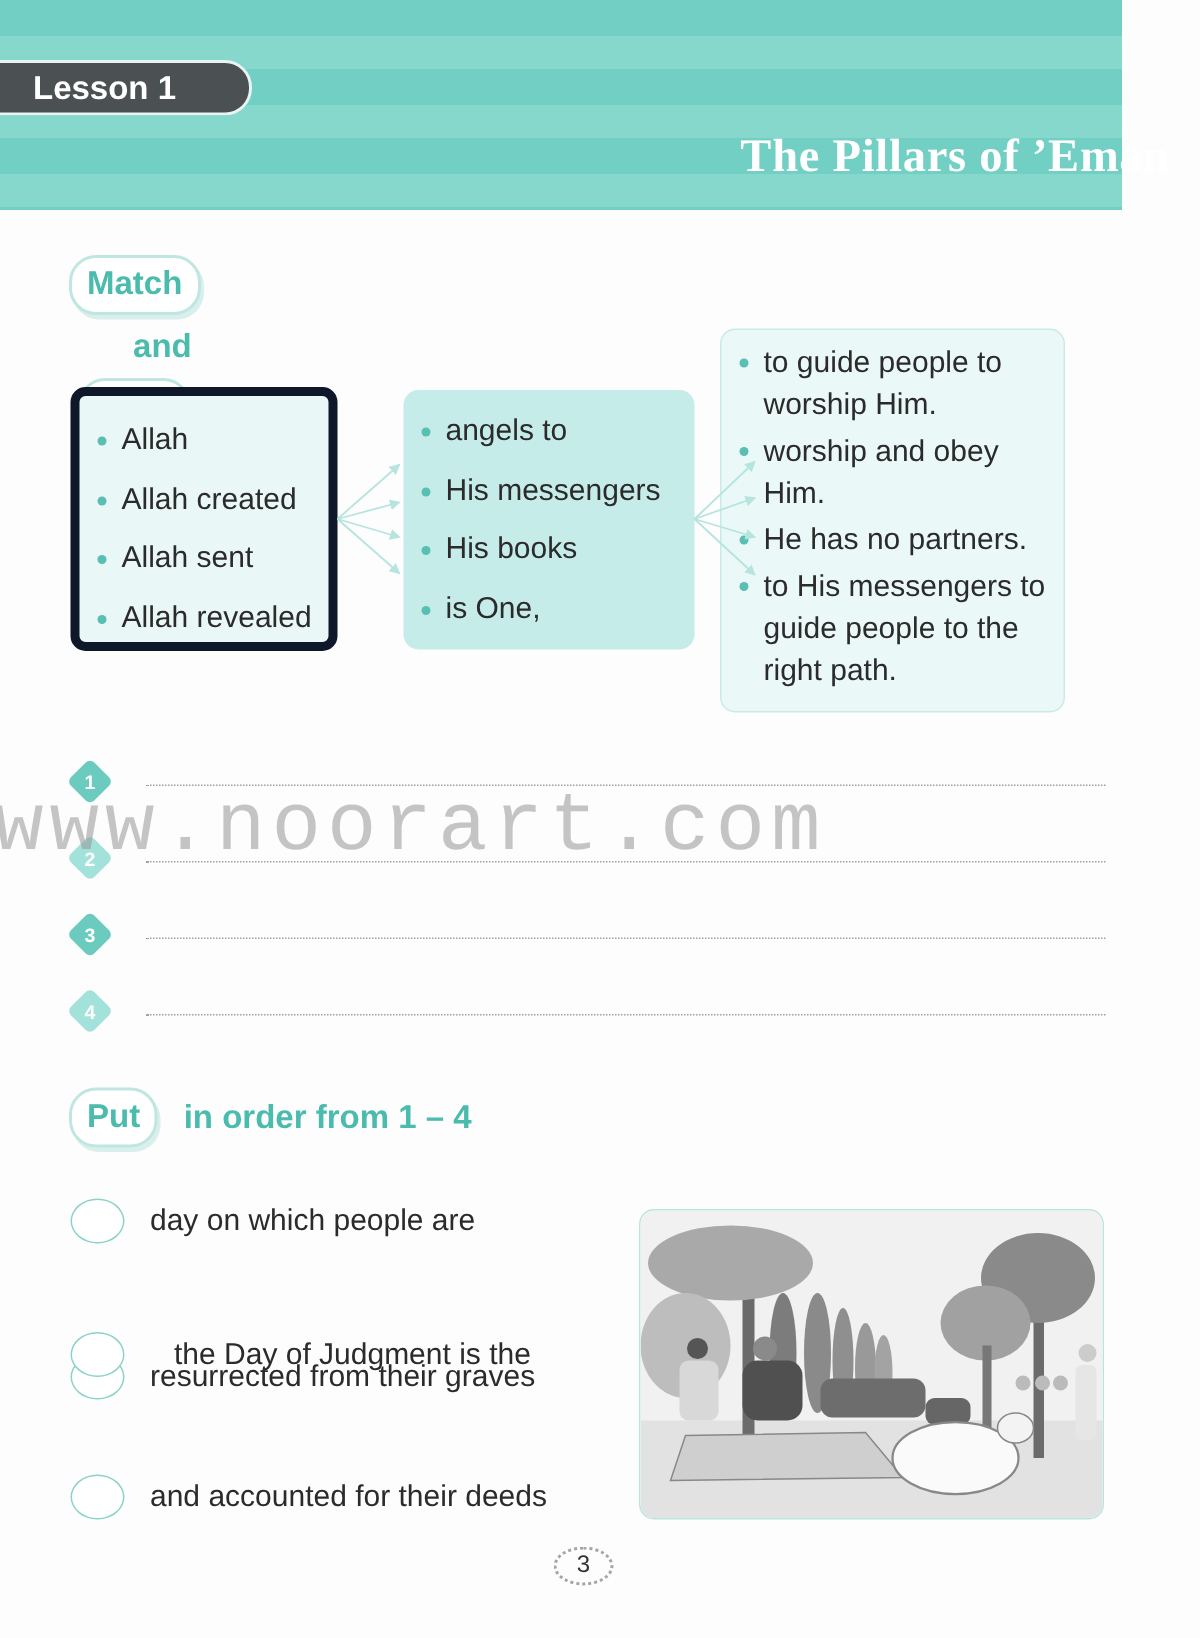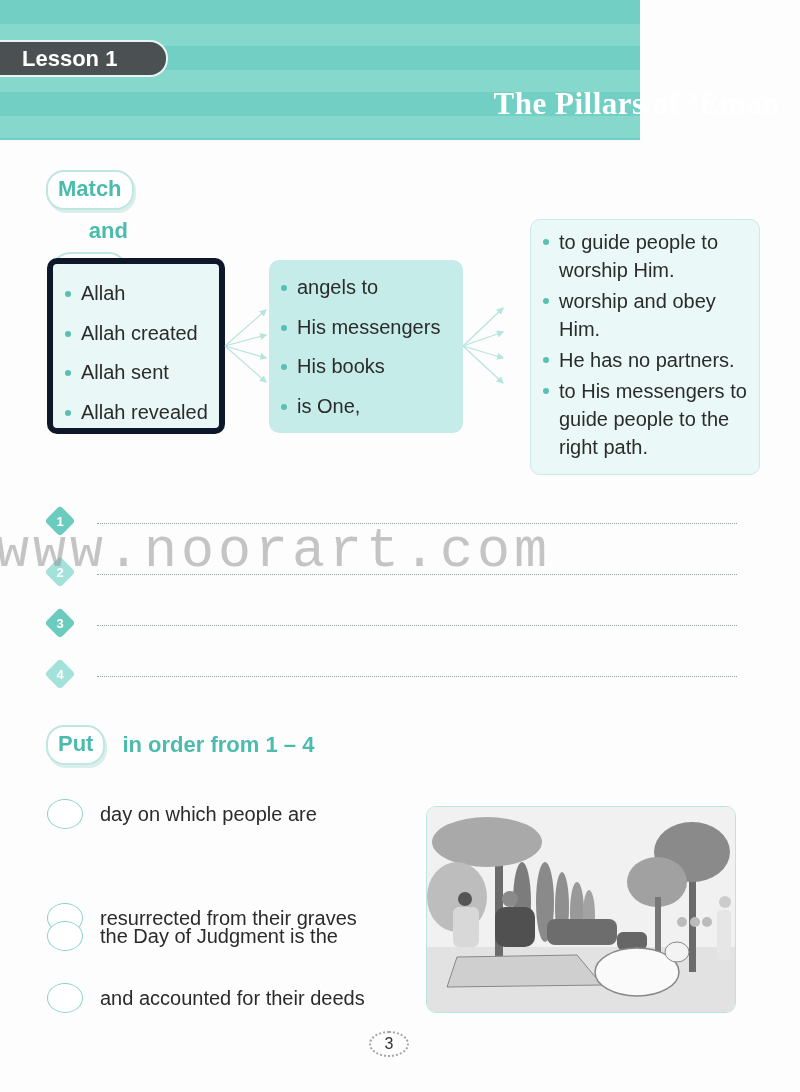--- a/index.html
+++ b/index.html
@@ -1,21 +1,21 @@
 <!DOCTYPE html>
 <html><head>
 <meta charset="utf-8">
 <style>
   * { box-sizing: border-box; margin: 0; padding: 0; }
   html, body { width: 800px; height: 1092px; background: #fdfdfd; overflow: hidden; }
   body { position: relative; font-family: "Liberation Sans", sans-serif; color: #2b2b2b; }
 
   
   .header {
-    position: absolute; left: 0; top: 0; width: 640px; height: 140px;
+    position: absolute; left: 0; top: 0; width: 748px; height: 140px;
     background: repeating-linear-gradient(to bottom,
       #72cfc3 0px, #72cfc3 24px,
       #86d8cd 24px, #86d8cd 46px);
   }
   .lesson-tag {
     position: absolute; left: 0; top: 40px; width: 168px; height: 37px;
     background: #4b5052; border: 2px solid #e8f4f2; border-left: none;
     border-radius: 0 18px 18px 0;
     color: #ffffff; font-weight: bold; font-size: 22px;
     display: flex; align-items: center; padding-left: 22px;
@@ -45,21 +45,21 @@
     color: #2b2b2b;
   }
   .box ul { list-style: none; }
   .box li { position: relative; padding-left: 24px; }
   .box li::before {
     content: ""; position: absolute; left: 8px; top: 17px; width: 6px; height: 6px;
     border-radius: 50%; background: #59bfb3;
   }
   .box-a { left: 47px; top: 258px; width: 178px; height: 176px; background: #e9f7f6; border: 6px solid #0f172a; padding: 10px 6px 0 4px; }
   .box-b { left: 269px; top: 260px; width: 194px; height: 173px; background: #c6ecea; padding: 8px 6px 0 4px; }
-  .box-c { left: 530px; top: 219px; width: 230px; height: 256px; background: #eaf8f7; border: 1px solid #c9ebe7; padding: 8px 6px 0 4px; line-height: 28px; }
+  .box-c { left: 480px; top: 219px; width: 230px; height: 256px; background: #eaf8f7; border: 1px solid #c9ebe7; padding: 8px 6px 0 4px; line-height: 28px; }
   .box-c li { margin-bottom: 3px; }
   .box-c li::before { top: 11px; }
 
   .arrows { position: absolute; left: 0; top: 0; width: 800px; height: 1092px; pointer-events: none; }
 
   
   .write-row { position: absolute; left: 47px; width: 690px; height: 30px; }
   .diamond {
     position: absolute; left: 2px; top: 0; width: 22px; height: 22px;
     transform: rotate(45deg); border-radius: 4px;
@@ -190,21 +190,21 @@
 </div>
 
 <div class="order-row" style="top:799px;">
   <div class="order-circle"></div>
   <span class="order-text">day on which people are</span>
 </div>
 <div class="order-row" style="top:903px;">
   <div class="order-circle"></div>
   <span class="order-text">resurrected from their graves</span>
 </div>
-<div class="order-row" style="top:921px;">
+<div class="order-row" style="top:888px;gap:16px;">
   <div class="order-circle"></div>
   <span class="order-text">the Day of Judgment is the</span>
 </div>
 <div class="order-row" style="top:983px;">
   <div class="order-circle"></div>
   <span class="order-text">and accounted for their deeds</span>
 </div>
 
 <div class="picture">
   <svg width="310" height="207" viewBox="0 0 310 207">

